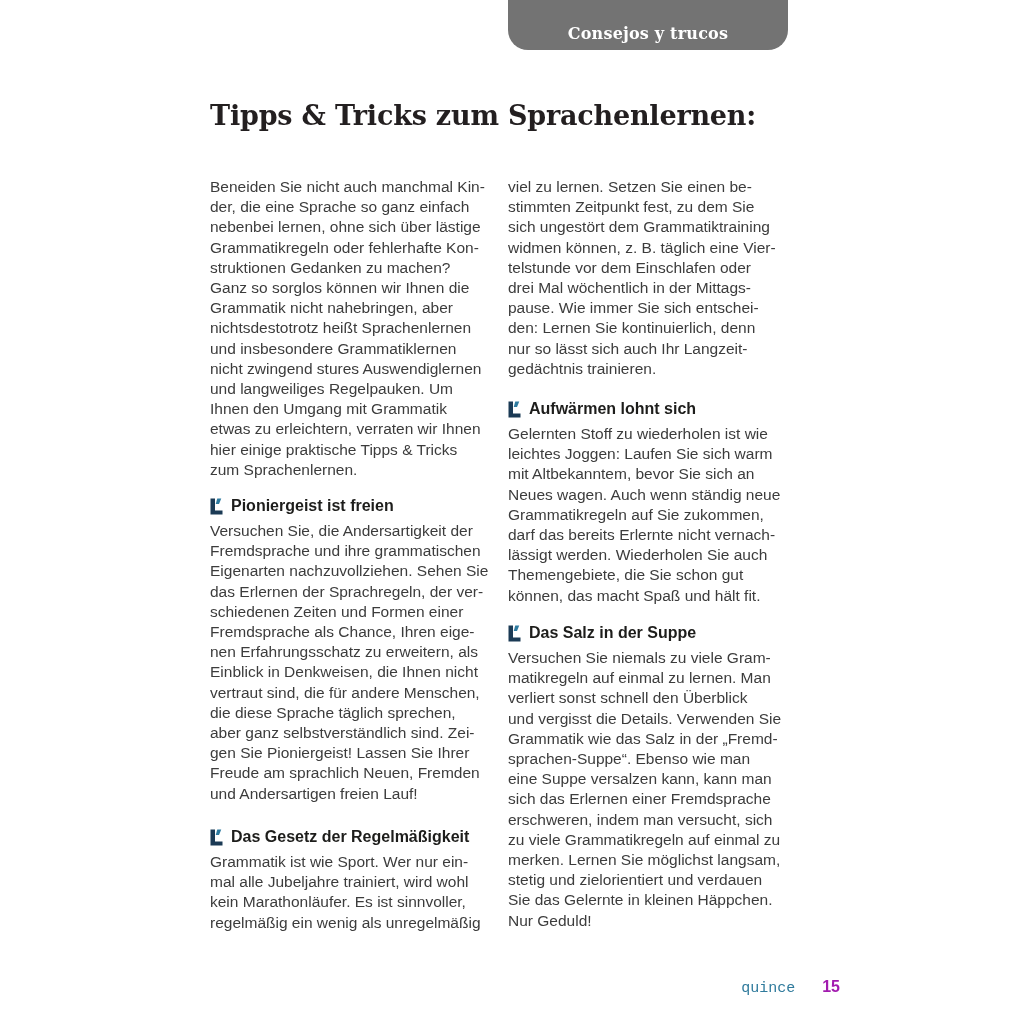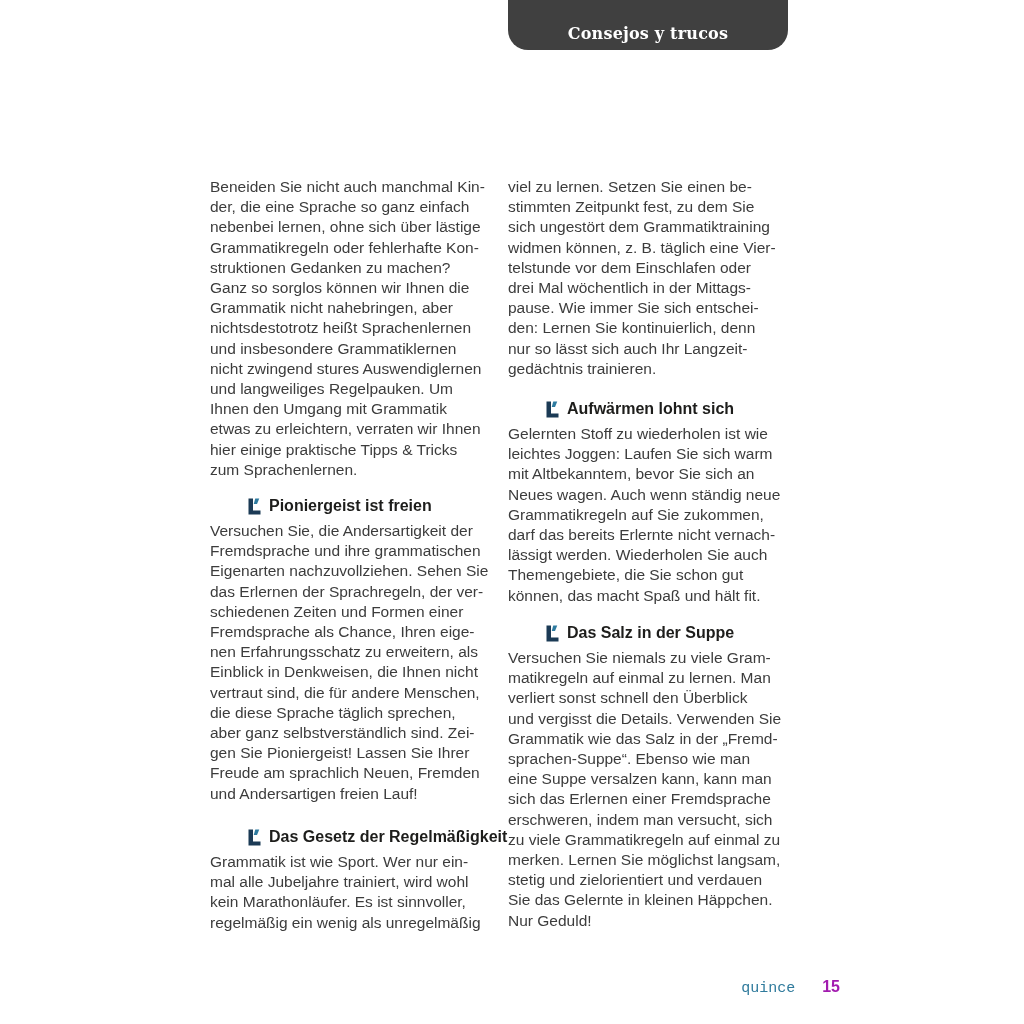--- a/index.html
+++ b/index.html
@@ -2,21 +2,21 @@
 <html><head>
 <meta charset="utf-8">
 <style>
   html,body{margin:0;padding:0;}
   body{
     width:1024px;height:1024px;position:relative;background:#ffffff;
     font-family:"Liberation Sans",sans-serif;overflow:hidden;
   }
   .tab{
     position:absolute;left:508px;top:0;width:280px;height:50px;
-    background:#404040;border-radius:0 0 20px 20px;
+    background:#737373;border-radius:0 0 20px 20px;
     display:flex;align-items:flex-end;justify-content:center;
     padding-bottom:7px;box-sizing:border-box;
   }
   .tab-label{
     color:#ffffff;font-family:"DejaVu Serif","Liberation Serif",serif;
     font-weight:bold;font-size:16px;letter-spacing:.2px;
   }
   .page-title{
     position:absolute;left:210px;top:100px;width:600px;
     font-family:"DejaVu Serif","Liberation Serif",serif;
@@ -25,21 +25,21 @@
   }
   .col{position:absolute;top:0;width:292px;}
   .col-left{left:210px;}
   .col-right{left:508px;}
   .para{
     position:absolute;left:0;width:292px;
     font-size:15.5px;line-height:20.2px;color:#3c3c3c;white-space:nowrap;
   }
   .heading{
     position:absolute;left:0;display:flex;align-items:center;gap:8px;
-    font-weight:bold;font-size:16px;color:#1d1d1b;white-space:nowrap;margin-left:38px;
+    font-weight:bold;font-size:16px;color:#1d1d1b;white-space:nowrap;
   }
   .licon{display:inline-flex;width:13px;height:17px;flex:0 0 auto;}
   .licon svg{width:13px;height:17px;display:block;}
   .footer{
     position:absolute;left:690px;top:978px;width:150px;
     display:flex;align-items:baseline;justify-content:flex-end;gap:27px;
   }
   .footer-word{
     font-family:Liberation Mono, monospace;
     color:#2f7a9c;font-size:15px;
@@ -50,20 +50,21 @@
   }
 </style>
 </head>
 <body>
 
 <div class="tab">
   <span class="tab-label">Consejos y trucos</span>
 </div>
 
 <div class="page-title">
+  <div>Tipps &amp; Tricks zum Sprachenlernen:</div>
 </div>
 
 <div class="col col-left">
   <div class="para" style="top:177px">Beneiden Sie nicht auch manchmal Kin-<br>der, die eine Sprache so ganz einfach<br>nebenbei lernen, ohne sich über lästige<br>Grammatikregeln oder fehlerhafte Kon-<br>struktionen Gedanken zu machen?<br>Ganz so sorglos können wir Ihnen die<br>Grammatik nicht nahebringen, aber<br>nichtsdestotrotz heißt Sprachenlernen<br>und insbesondere Grammatiklernen<br>nicht zwingend stures Auswendiglernen<br>und langweiliges Regelpauken. Um<br>Ihnen den Umgang mit Grammatik<br>etwas zu erleichtern, verraten wir Ihnen<br>hier einige praktische Tipps &amp; Tricks<br>zum Sprachenlernen.</div>
 
   <div class="heading" style="top:497px">
     <span class="licon">
       <svg viewBox="0 0 26 34" xmlns="http://www.w3.org/2000/svg">
         <path d="M1 1 h9 v24 h15 v8 h-24 z" fill="#1b3a55"></path>
         <path d="M14.5 1 h8 l-4.5 11 h-6.5 z" fill="#2e7ba0"></path>

